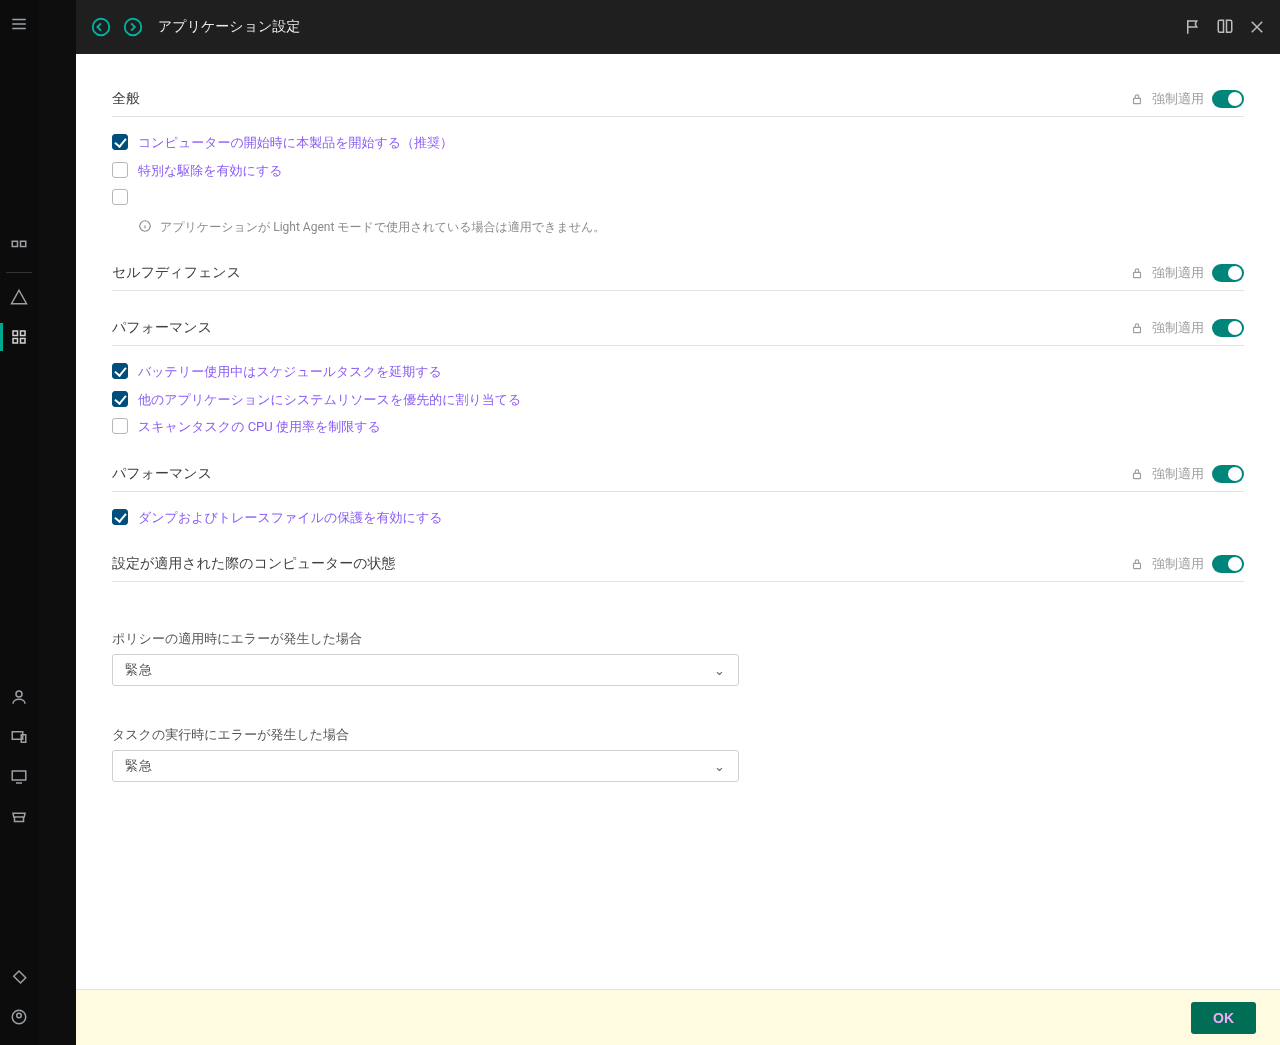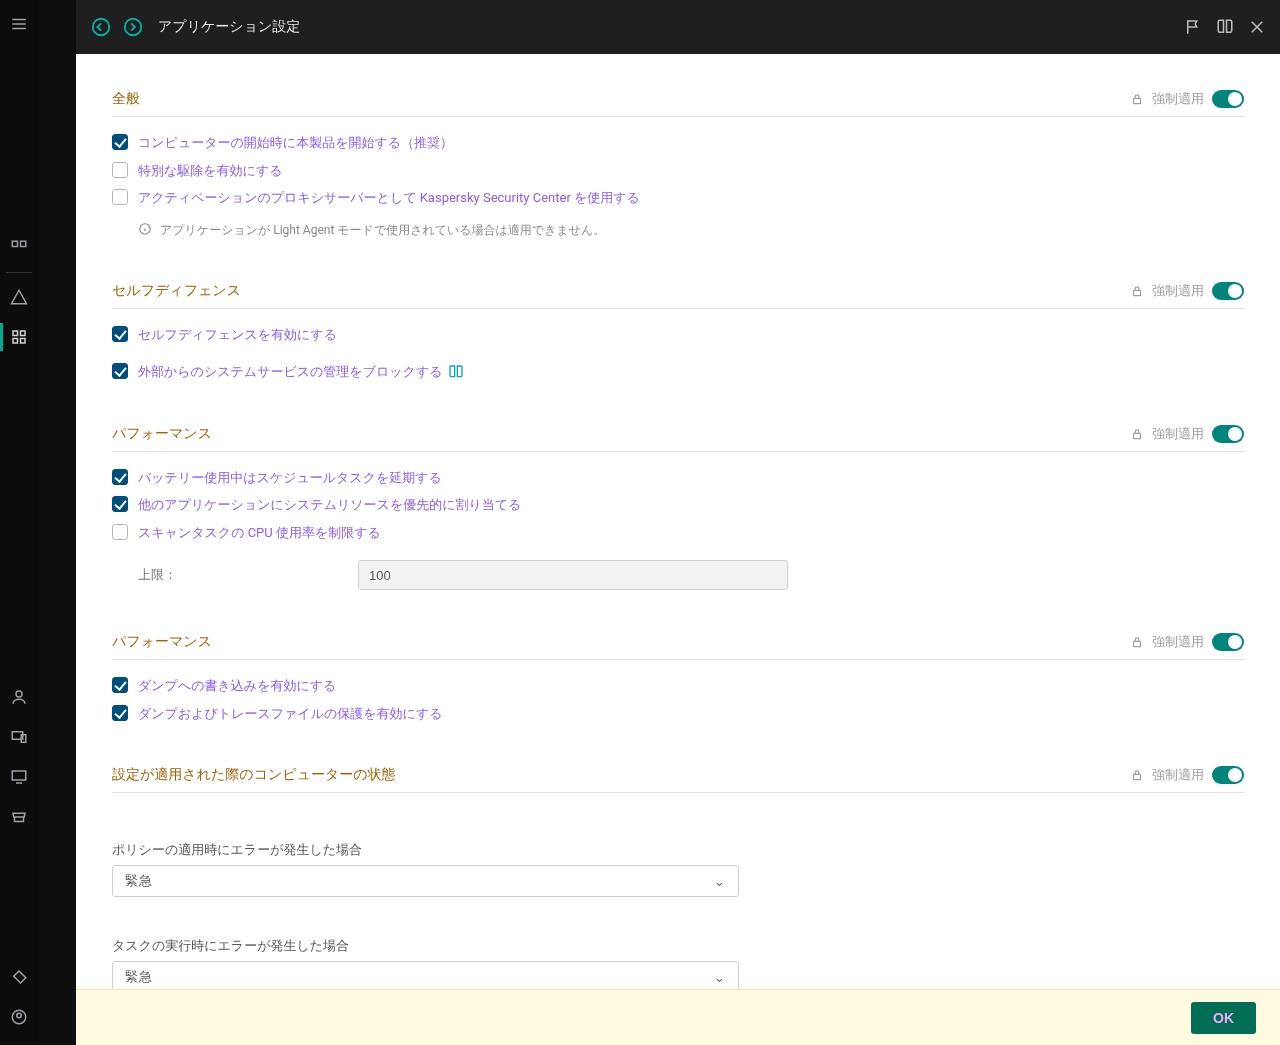--- a/index.html
+++ b/index.html
@@ -62,28 +62,28 @@
   }
   .phdr .title { font-size:14px; color:#eaeaea; margin-left:4px; }
   .phdr-actions { margin-left:auto; display:flex; gap:14px; color:#bdbdbd; }
   .phdr-actions .ic { width:18px;height:18px;cursor:pointer; display:flex;align-items:center;justify-content:center; }
 
   
   .content {
     flex:1; overflow-y:auto; padding: 0 36px 24px 36px;
   }
 
-  .section { margin-top: 43px; }
+  .section { margin-top: 28px; }
   .section:first-child { margin-top: 36px; }
   .section-hdr {
     display:flex; align-items:center; justify-content:space-between;
     border-bottom:1px solid #e2e2e2;
     padding-bottom:8px;
   }
-  .section-title { font-size:14px; color:#a16207; }
+  .section-title { font-size:14px; color:#404040; }
   .enforce {
     display:flex; align-items:center; gap:8px; color:#9e9e9e; font-size:13px;text-align:right;
   }
   .lock-ic { width:14px;height:14px; color:#9e9e9e; }
   .toggle {
     width:32px; height:18px; background:#00857a; border-radius:9px; position:relative; cursor:pointer;
   }
   .toggle::after {
     content:""; position:absolute; right:2px; top:2px; width:14px; height:14px; background:#fff; border-radius:50%;
   }
@@ -273,21 +273,20 @@
           <div class="chk-row">
             <div class="chk checked"></div>
             <div class="chk-label">コンピューターの開始時に本製品を開始する（推奨）</div>
           </div>
           <div class="chk-row">
             <div class="chk"></div>
             <div class="chk-label">特別な駆除を有効にする</div>
           </div>
           <div class="chk-row">
             <div class="chk"></div>
-            <div class="chk-label">アクティベーションのプロキシサーバーとして Kaspersky Security Center を使用する</div>
           </div>
           <div class="info-row">
             <svg class="info-ic" viewBox="0 0 24 24" fill="none" stroke="currentColor" stroke-width="2">
                 <circle cx="12" cy="12" r="9"></circle>
                 <line x1="12" y1="8" x2="12" y2="8"></line>
                 <line x1="12" y1="11" x2="12" y2="16"></line>
               </svg>
             <span>アプリケーションが Light Agent モードで使用されている場合は適用できません。</span>
           </div>
         </div>
@@ -298,36 +297,20 @@
           <div class="section-title">セルフディフェンス</div>
           <div class="enforce">
             <svg class="lock-ic" viewBox="0 0 24 24" fill="none" stroke="currentColor" stroke-width="2">
                 <rect x="6" y="11" width="12" height="9" rx="1"></rect>
                 <path d="M9 11V8a3 3 0 016 0v3"></path>
               </svg>
             <span>強制適用</span>
             <div class="toggle"></div>
           </div>
         </div>
-        <div class="section-body">
-          <div class="chk-row">
-            <div class="chk checked"></div>
-            <div class="chk-label">セルフディフェンスを有効にする</div>
-          </div>
-          <div class="chk-row" style="margin-top:10px">
-            <div class="chk checked"></div>
-            <div class="chk-label-row">
-              <span class="chk-label">外部からのシステムサービスの管理をブロックする</span>
-              <svg class="help-ic" viewBox="0 0 24 24" fill="none" stroke="currentColor" stroke-width="2">
-                  <path d="M3 5a2 2 0 012-2h5v16H5a2 2 0 01-2-2z"></path>
-                  <path d="M21 5a2 2 0 00-2-2h-5v16h5a2 2 0 002-2z"></path>
-                </svg>
-            </div>
-          </div>
-        </div>
       </div>
 
       <div class="section">
         <div class="section-hdr">
           <div class="section-title">パフォーマンス</div>
           <div class="enforce">
             <svg class="lock-ic" viewBox="0 0 24 24" fill="none" stroke="currentColor" stroke-width="2">
                 <rect x="6" y="11" width="12" height="9" rx="1"></rect>
                 <path d="M9 11V8a3 3 0 016 0v3"></path>
               </svg>
@@ -341,44 +324,36 @@
             <div class="chk-label">バッテリー使用中はスケジュールタスクを延期する</div>
           </div>
           <div class="chk-row">
             <div class="chk checked"></div>
             <div class="chk-label">他のアプリケーションにシステムリソースを優先的に割り当てる</div>
           </div>
           <div class="chk-row">
             <div class="chk"></div>
             <div class="chk-label">スキャンタスクの CPU 使用率を制限する</div>
           </div>
-          <div class="field-row">
-            <div class="field-label">上限：</div>
-            <input class="field-input" disabled="" value="100" style="">
-          </div>
         </div>
       </div>
 
       <div class="section">
         <div class="section-hdr">
           <div class="section-title">パフォーマンス</div>
           <div class="enforce">
             <svg class="lock-ic" viewBox="0 0 24 24" fill="none" stroke="currentColor" stroke-width="2">
                 <rect x="6" y="11" width="12" height="9" rx="1"></rect>
                 <path d="M9 11V8a3 3 0 016 0v3"></path>
               </svg>
             <span>強制適用</span>
             <div class="toggle"></div>
           </div>
         </div>
         <div class="section-body">
-          <div class="chk-row">
-            <div class="chk checked"></div>
-            <div class="chk-label">ダンプへの書き込みを有効にする</div>
-          </div>
           <div class="chk-row">
             <div class="chk checked"></div>
             <div class="chk-label">ダンプおよびトレースファイルの保護を有効にする</div>
           </div>
         </div>
       </div>
 
       <div class="section">
         <div class="section-hdr">
           <div class="section-title">設定が適用された際のコンピューターの状態</div>

